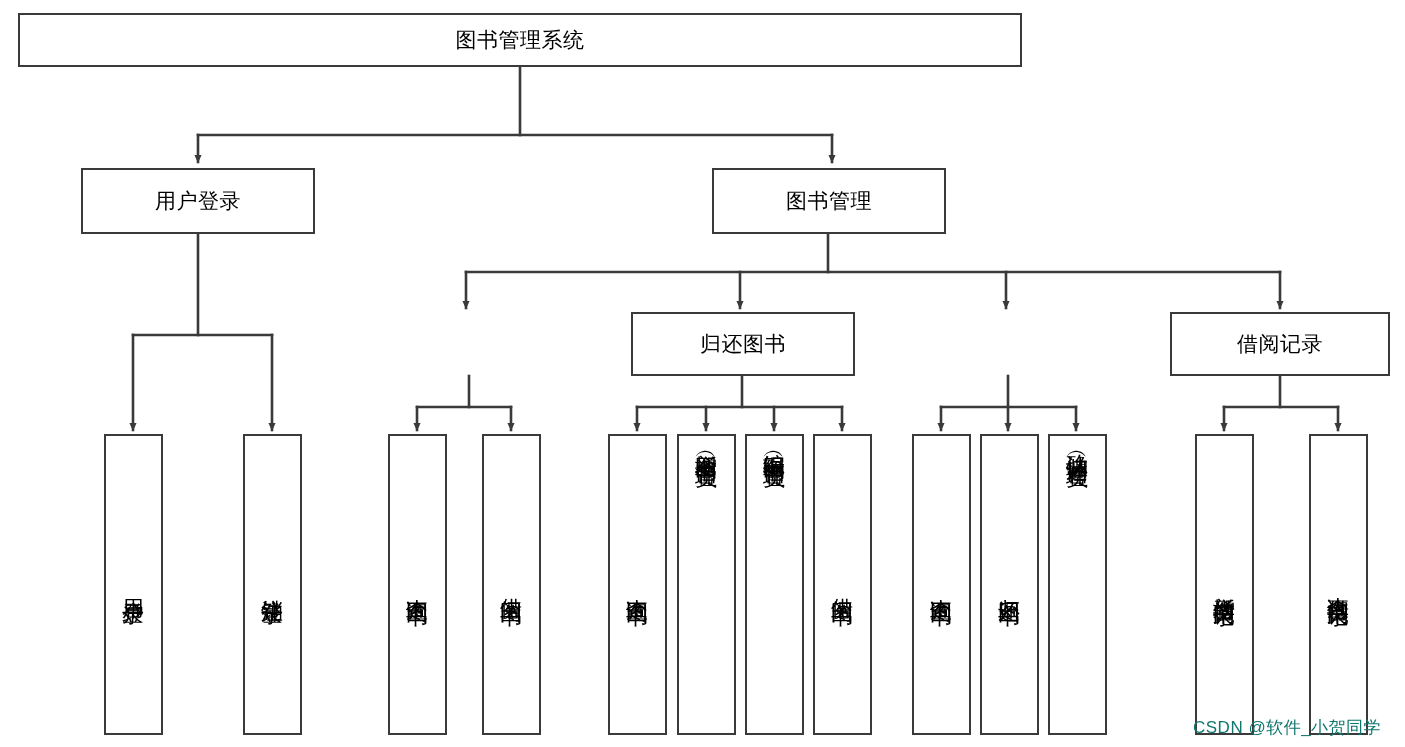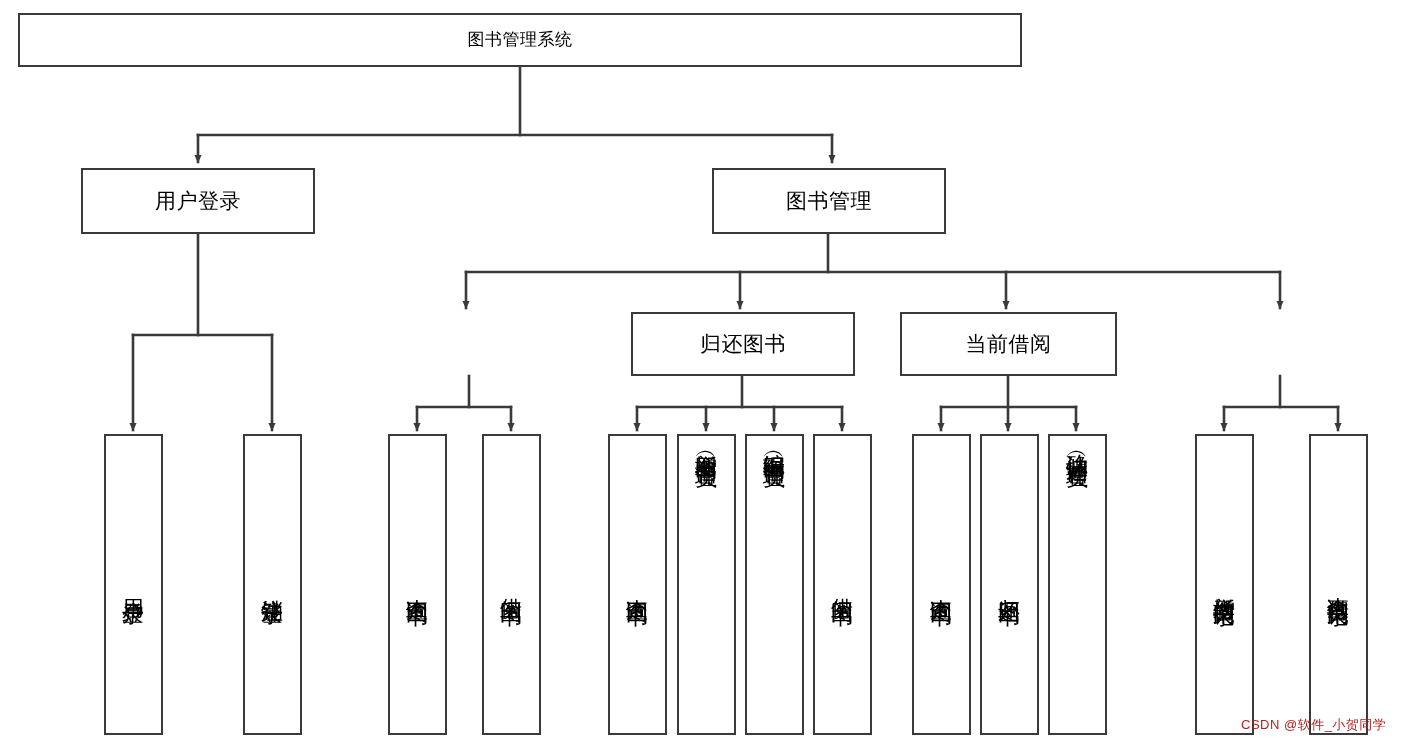--- a/index.html
+++ b/index.html
@@ -38,46 +38,45 @@
     color: #000000;
     line-height: 1.22;
     text-align: center;
     letter-spacing: 0.5px;
   }
   .node.horiz .label {
     writing-mode: horizontal-tb;
     font-size: 21px;
   }
   .node.root .label {
-    font-size: 17px;
+    font-size: 21px;
   }
   .node.vert {
     align-items: flex-start;
     justify-content: center;
     padding-top: 0;
   }
   .node.vert .label {
     writing-mode: vertical-rl;
     text-orientation: upright;
     font-size: 22px;
     letter-spacing: 2px;
     line-height: 1.05;
     display: block;
   }
   .node.vert.centered {
     align-items: center;
   }
   .watermark {
     position: absolute;
-    font-size: 13px;
-    color: #b91c1c;
+    font-size: 17px;
+    color: #0f766e;
     white-space: nowrap;
     letter-spacing: 0.5px;
     user-select: none;
-    margin-left: 48px;
   }
 </style>
 </head>
 <body>
 
 <div id="canvas">
 
   <svg id="wires" viewBox="0 0 1405 747" xmlns="http://www.w3.org/2000/svg">
     <defs>
       <marker id="arrow" markerWidth="9" markerHeight="9" refX="7.5" refY="4.2" orient="auto" markerUnits="userSpaceOnUse">
@@ -138,24 +137,24 @@
 
   <div class="node horiz" style="left:712px; top:168px; width:234px; height:66px;">
     <span class="label">图书管理</span>
   </div>
 
 
   <div class="node horiz" style="left:631px; top:312px; width:224px; height:64px;">
     <span class="label">归还图书</span>
   </div>
 
-  <div class="node horiz" style="left:900px; top:312px; width:217px; height:64px;">
-    <span class="label">当前借阅</span>
-  </div>
-
+
+  <div class="node horiz" style="left:1170px; top:312px; width:220px; height:64px;">
+    <span class="label">借阅记录</span>
+  </div>
 
   <div class="node vert centered" style="left:104px; top:434px; width:59px; height:301px;">
     <span class="label">用户登录</span>
   </div>
 
   <div class="node vert centered" style="left:243px; top:434px; width:59px; height:301px;">
     <span class="label">注销登录</span>
   </div>
 
   <div class="node vert centered" style="left:388px; top:434px; width:59px; height:301px;">

